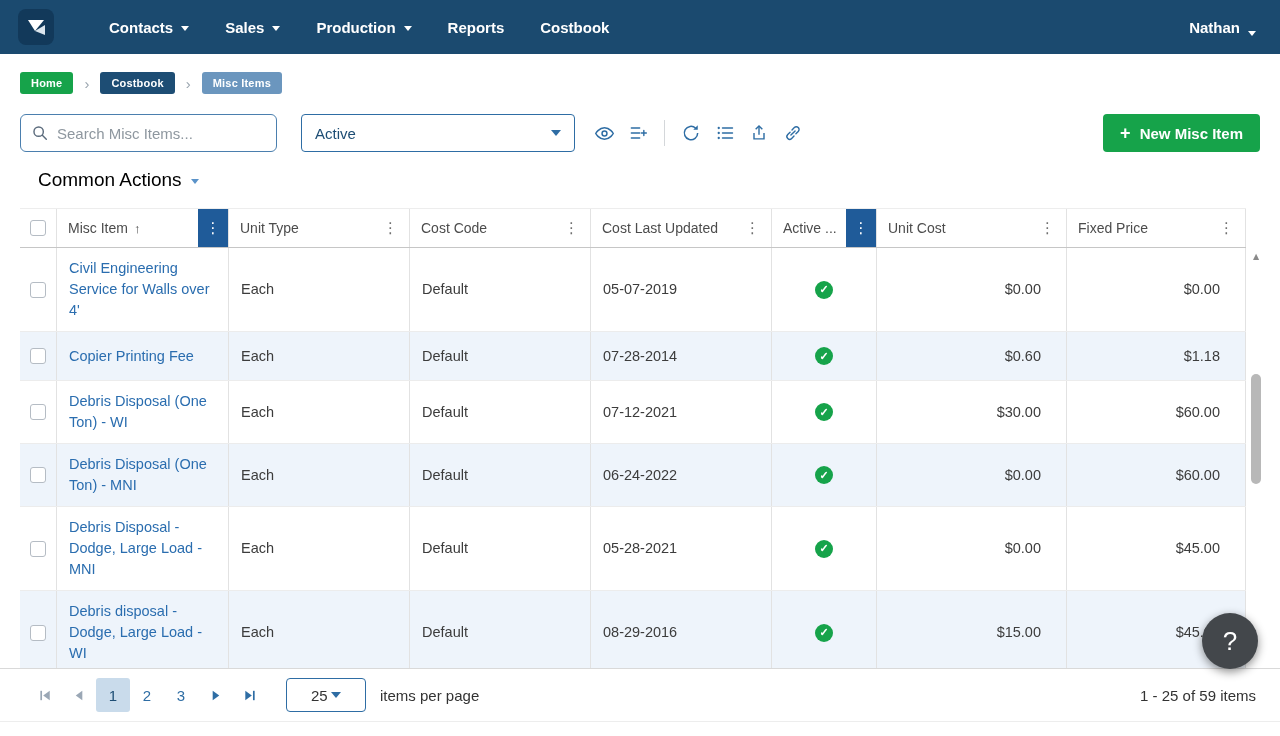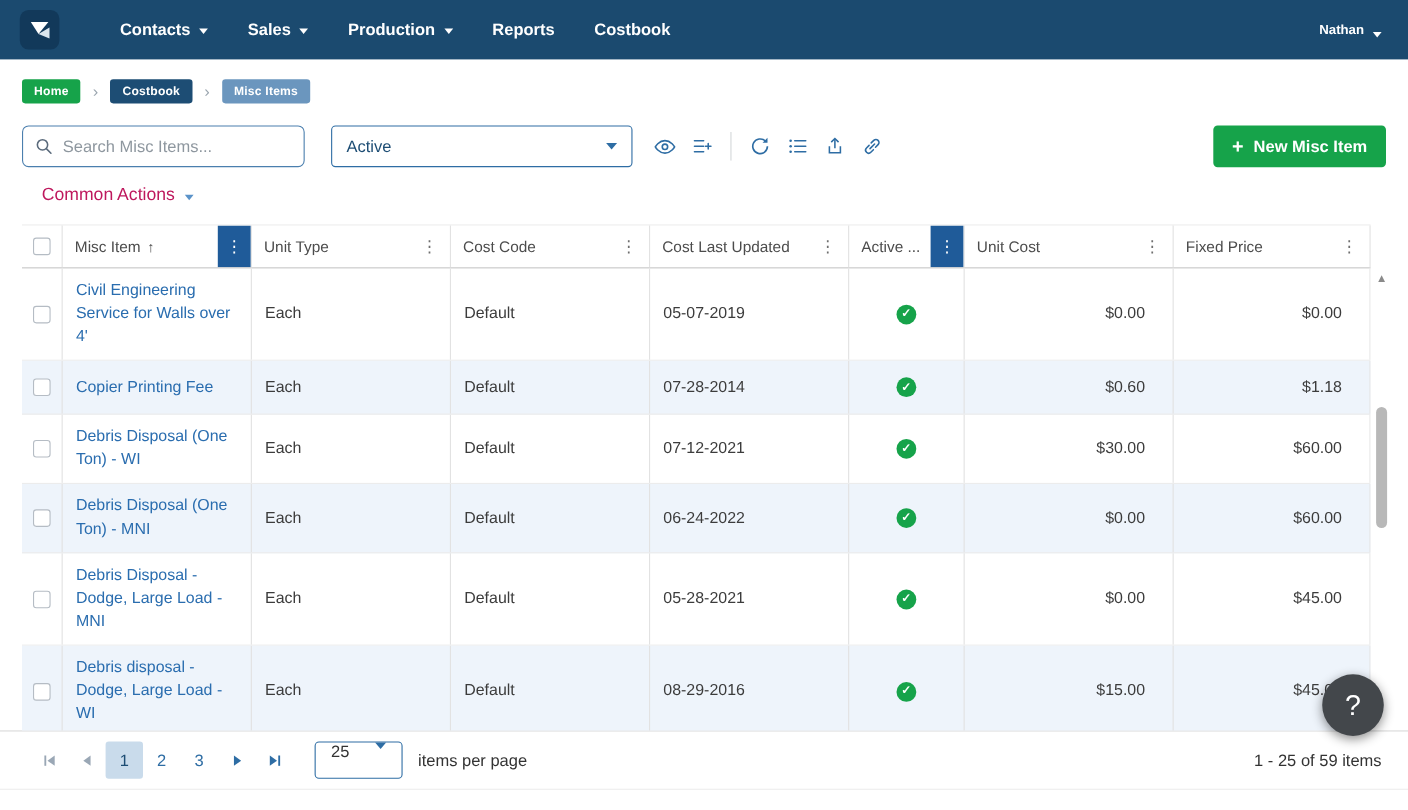--- a/index.html
+++ b/index.html
@@ -8,21 +8,21 @@
 
   
   .navbar { height: 54px; background: #1b4a6f; display: flex; align-items: center; color: #fff; }
   .logo-tile { width: 36px; height: 36px; margin-left: 18px; border-radius: 8px; background: #12395a;
     display: flex; align-items: center; justify-content: center; flex: 0 0 auto; }
   .nav-items { display: flex; margin-left: 42px; gap: 10px; }
   .nav-item { padding: 9px 13px; font-size: 15px; font-weight: 600; display: flex; align-items: center;
     gap: 8px; cursor: pointer; white-space: nowrap; }
   .caret-w { width: 0; height: 0; border-left: 4.5px solid transparent; border-right: 4.5px solid transparent;
     border-top: 5px solid #fff; margin-top: 2px; }
-  .nav-user { margin-left: auto; margin-right: 24px; font-size: 12px; font-weight: 600;
+  .nav-user { margin-left: auto; margin-right: 24px; font-size: 15px; font-weight: 600;
     display: flex; align-items: flex-end; gap: 8px; cursor: pointer; }
 
   
   .breadcrumbs { display: flex; align-items: center; gap: 11px; padding: 18px 0 8px 20px; }
   .crumb { font-size: 11px; font-weight: 700; color: #fff; padding: 5px 11px; border-radius: 3px;
     cursor: pointer; letter-spacing: .2px; }
   .crumb-home { background: #16a34a; }
   .crumb-mid { background: #1d4d74; }
   .crumb-cur { background: #6b96be; }
   .crumb-sep { color: #9aa5af; font-size: 15px; }
@@ -41,21 +41,21 @@
     border-top: 6px solid #2e6da4; }
   .tb-icons { display: flex; align-items: center; margin-left: 12px; }
   .icon-btn { width: 34px; height: 34px; display: flex; align-items: center; justify-content: center;
     border: none; background: none; cursor: pointer; }
   .vdiv { width: 1px; height: 26px; background: #d4d7da; margin: 0 9px; }
   .new-btn { margin-left: auto; height: 38px; background: #16a34a; color: #fff; border: none;
     border-radius: 4px; font-size: 15px; font-weight: 700; padding: 0 17px; display: flex;
     align-items: center; gap: 9px; cursor: pointer; font-family: "Liberation Sans", sans-serif; }
   .new-btn .plus { font-size: 18px; font-weight: 700; line-height: 1; }
 
-  .common-actions { color: #be185d; font-size: 16px; margin: 17px 0 13px 38px; display: inline-flex;
+  .common-actions { color: #000000; font-size: 19px; margin: 17px 0 13px 38px; display: inline-flex;
     align-items: center; gap: 9px; cursor: pointer; }
   .caret-lb { width: 0; height: 0; border-left: 4.5px solid transparent; border-right: 4.5px solid transparent;
     border-top: 5px solid #5b93c9; margin-top: 2px; }
 
   
   .table-wrap { margin: 4px 18px 0 20px; position: relative; --cols: 37px 172px 181px 181px 181px 105px 190px minmax(0,1fr); }
   .grid-head { display: grid; grid-template-columns: var(--cols); width: 1226px;
     border-bottom: 1px solid #c6c6c6; border-top: 1px solid #ededed; background: #fff; }
   .th { position: relative; display: flex; align-items: center; min-height: 38px; padding: 0 0 0 11px;
     font-size: 14px; color: #4c4c4c; border-right: 1px solid #e2e2e2; overflow: hidden; white-space: nowrap; }
@@ -92,21 +92,21 @@
   
   .pager { height: 54px; border-top: 1px solid #d9d9d9; display: flex; align-items: center;
     padding: 0 24px 0 28px; justify-content: space-between; border-bottom: 1px solid #ededed; }
   .pg-left { display: flex; align-items: center; }
   .pg-btn { width: 34px; height: 34px; display: flex; align-items: center; justify-content: center;
     border: none; background: none; font-size: 15px; color: #2e6da4; cursor: pointer; border-radius: 3px;
     font-family: "Liberation Sans", sans-serif; }
   .pg-btn.disabled { cursor: default; }
   .pg-num.active { background: #c9dbeb; color: #1d4d74; }
   .page-size-select { width: 80px; height: 34px; border: 1px solid #2e6da4; border-radius: 4px;
-    display: flex; align-items: flex-start; justify-content: space-between; padding: 0 14px;
+    display: flex; align-items: center; justify-content: space-between; padding: 0 24px;
     margin: 0 14px 0 20px; font-size: 15px; color: #333; cursor: pointer; background: #fff; }
   .pg-label, .pg-range { font-size: 15px; color: #333; }
 
   
   .help-fab { position: fixed; right: 22px; bottom: 67px; width: 56px; height: 56px; border-radius: 50%;
     background: #43474b; color: #fff; font-size: 26px; display: flex; align-items: center;
     justify-content: center; box-shadow: 0 3px 10px rgba(0,0,0,.45); cursor: pointer; border: none; }
 </style>
 </head>
 <body>

